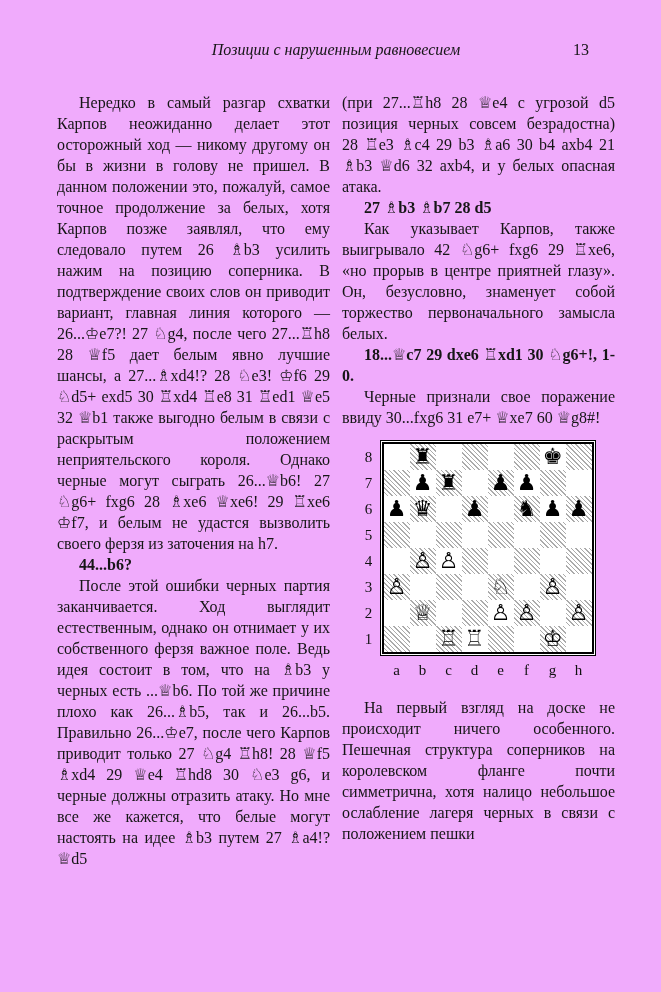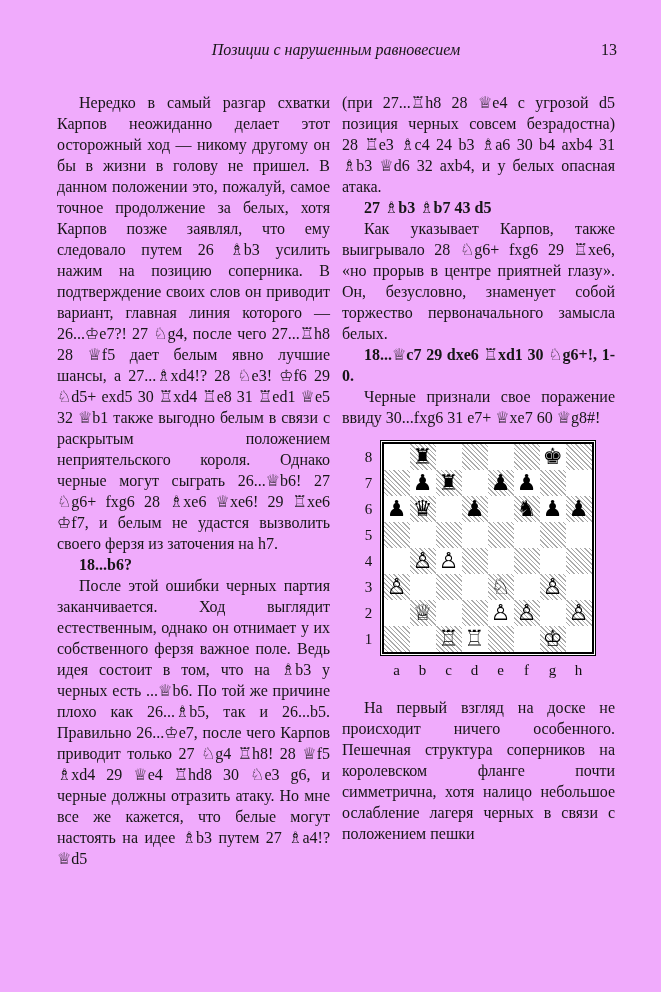--- a/index.html
+++ b/index.html
@@ -6,21 +6,21 @@
   .page {
     position:relative; width:661px; height:992px; margin:0 auto;
     background:#f0abfc; color:#161616; overflow:hidden;
     font-family:"Liberation Serif","DejaVu Serif","DejaVu Sans",serif;
   }
   .running-head {
     position:absolute; top:40px; left:57px; right:46px;
     text-align:center; font-style:italic; font-size:16px; line-height:20px;
   }
   .page-number {
-    position:absolute; top:40px; right:44px;
+    position:absolute; top:40px; right:72px;
     font-style:normal; font-size:16px; line-height:20px;
   }
   .columns { position:absolute; top:92px; left:57px; display:flex; gap:12px;justify-content:space-between; }
   .col { width:273px; font-size:16px; line-height:21px; text-align:justify; }
   .col p { margin:0; }
   p.indent { text-indent:22px; }
   p.noindent { text-indent:0; }
   p.bold { font-weight:bold; }
   .game-head {
     margin-top:18px; text-align:center;
@@ -56,29 +56,29 @@
 <body>
 
 <div class="page">
 
   <div class="running-head">Позиции с нарушенным равновесием</div>
   <div class="page-number">13</div>
 
   <div class="columns">
     <div class="col">
         <p class="indent">Нередко в самый разгар схватки Карпов неожиданно делает этот осторожный ход — никому другому он бы в жизни в голову не пришел. В данном положении это, пожалуй, самое точное продолжение за белых, хотя Карпов позже заявлял, что ему следовало путем 26 ♗b3 усилить нажим на позицию соперника. В подтверждение своих слов он приводит вариант, главная линия которого — 26...♔e7?! 27 ♘g4, после чего 27...♖h8 28 ♕f5 дает белым явно лучшие шансы, а 27...♗xd4!? 28 ♘e3! ♔f6 29 ♘d5+ exd5 30 ♖xd4 ♖e8 31 ♖ed1 ♕e5 32 ♕b1 также выгодно белым в связи с раскрытым положением неприятельского короля. Однако черные могут сыграть 26...♕b6! 27 ♘g6+ fxg6 28 ♗xe6 ♕xe6! 29 ♖xe6 ♔f7, и белым не удастся вызволить своего ферзя из заточения на h7.</p>
-        <p class="indent bold">18...b6?</p>
+        <p class="indent bold">44...b6?</p>
         <p class="indent">После этой ошибки черных партия заканчивается. Ход выглядит естественным, однако он отнимает у их собственного ферзя важное поле. Ведь идея состоит в том, что на ♗b3 у черных есть ...♕b6. По той же причине плохо как 26...♗b5, так и 26...b5. Правильно 26...♔e7, после чего Карпов приводит только 27 ♘g4 ♖h8! 28 ♕f5 ♗xd4 29 ♕e4 ♖hd8 30 ♘e3 g6, и черные должны отразить атаку. Но мне все же кажется, что белые могут настоять на идее ♗b3 путем 27 ♗a4!? ♕d5</p>
       </div>
 
     <div class="col">
       <div>
-          <p class="noindent">(при 27...♖h8 28 ♕e4 с угрозой d5 позиция черных совсем безрадостна) 28 ♖e3 ♗c4 24 b3 ♗a6 30 b4 axb4 31 ♗b3 ♕d6 32 axb4, и у белых опасная атака.</p>
-          <p class="indent bold">27 ♗b3 ♗b7 43 d5</p>
-          <p class="indent">Как указывает Карпов, также выигрывало 28 ♘g6+ fxg6 29 ♖xe6, «но прорыв в центре приятней глазу». Он, безусловно, знаменует собой торжество первоначального замысла белых.</p>
+          <p class="noindent">(при 27...♖h8 28 ♕e4 с угрозой d5 позиция черных совсем безрадостна) 28 ♖e3 ♗c4 29 b3 ♗a6 30 b4 axb4 21 ♗b3 ♕d6 32 axb4, и у белых опасная атака.</p>
+          <p class="indent bold">27 ♗b3 ♗b7 28 d5</p>
+          <p class="indent">Как указывает Карпов, также выигрывало 42 ♘g6+ fxg6 29 ♖xe6, «но прорыв в центре приятней глазу». Он, безусловно, знаменует собой торжество первоначального замысла белых.</p>
           <p class="indent bold">18...♕c7 29 dxe6 ♖xd1 30 ♘g6+!, 1-0.</p>
           <p class="indent">Черные признали свое поражение ввиду 30...fxg6 31 e7+ ♕xe7 60 ♕g8#!</p>
         </div>
 
 
       <div class="diagram">
         <div class="diagram-inner">
           <div class="rank-labels">
               <div>8</div>
               <div>7</div>

